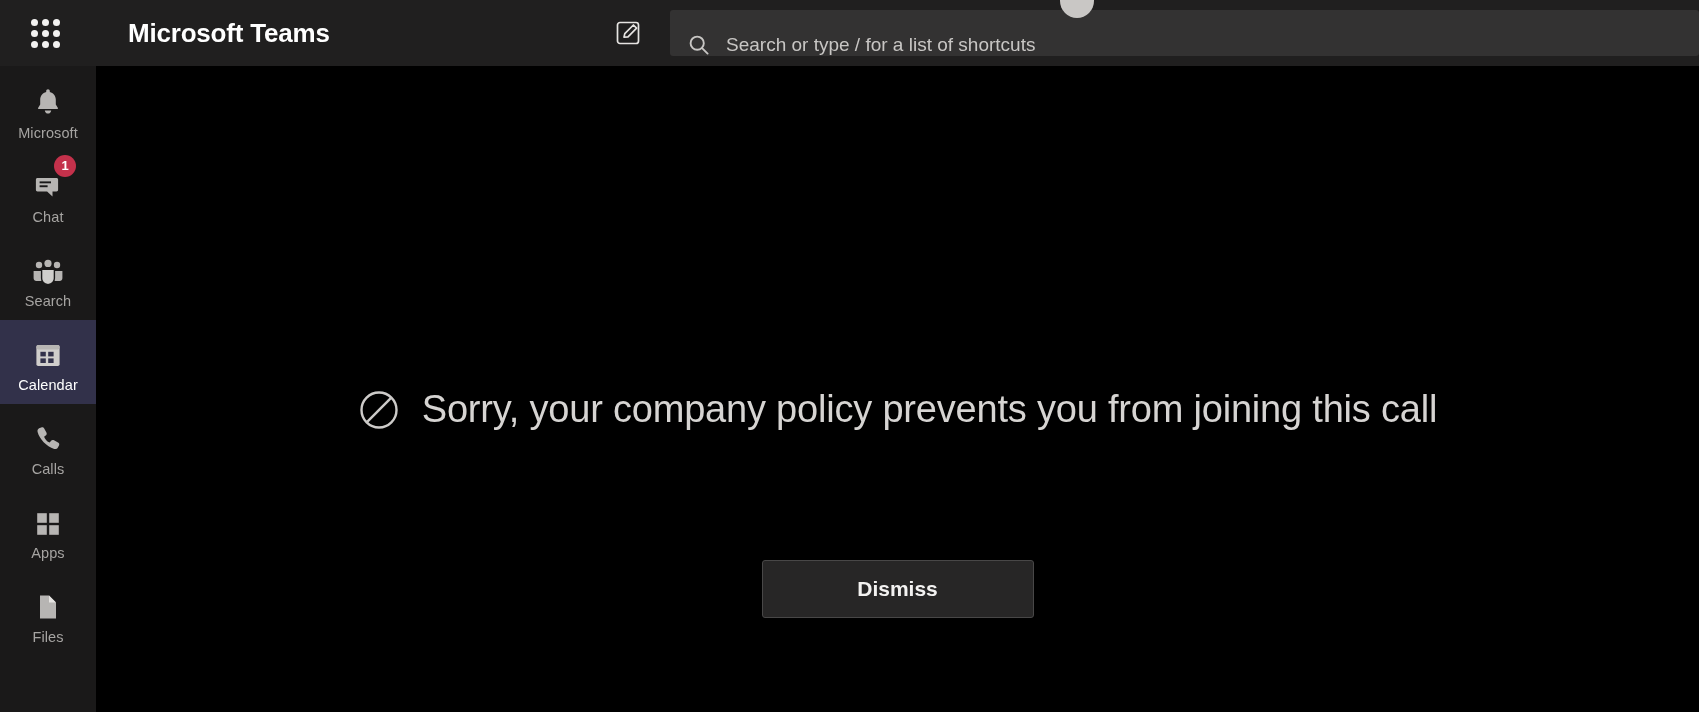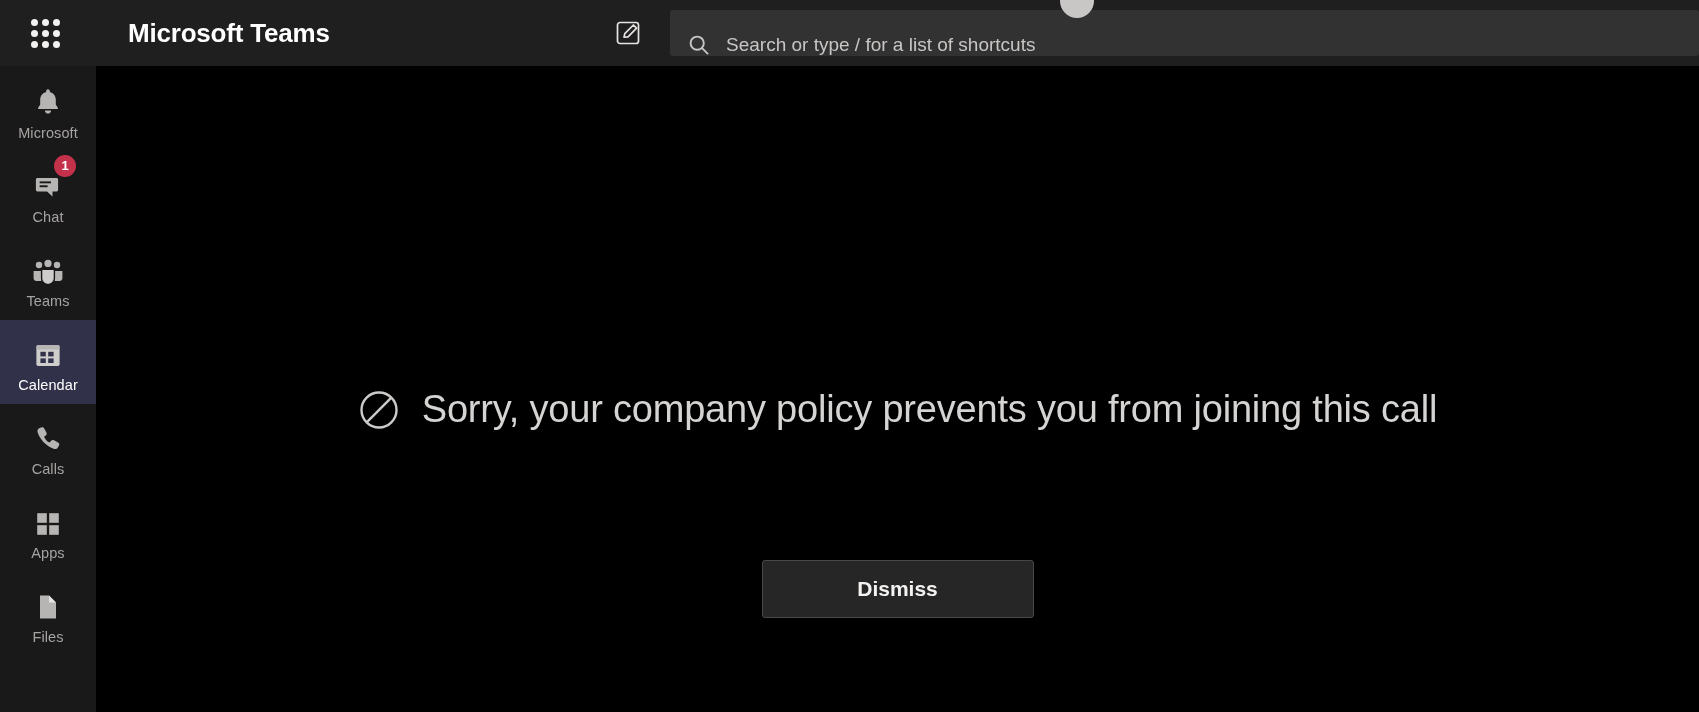--- a/index.html
+++ b/index.html
@@ -284,21 +284,21 @@
       <span class="ri-icon">
         <svg width="34" height="28" viewBox="0 0 34 28" aria-hidden="true">
           <circle cx="8.0" cy="7.0" r="3.2" fill="#b7b5b3"></circle>
           <circle cx="26.0" cy="7.0" r="3.2" fill="#b7b5b3"></circle>
           <circle cx="17.0" cy="5.4" r="3.6" fill="#b7b5b3"></circle>
           <path d="M2.6 13.0h10.8v7.2c0 1.6-1.2 2.8-2.8 2.8H5.4c-1.6 0-2.8-1.2-2.8-2.8z" fill="#b7b5b3"></path>
           <path d="M20.6 13.0h10.8v7.2c0 1.6-1.2 2.8-2.8 2.8h-5.2c-1.6 0-2.8-1.2-2.8-2.8z" fill="#b7b5b3"></path>
           <path d="M10.6 11.2h12.8v9.0c0 3.2-2.4 5.8-6.4 6.6-4.0-.8-6.4-3.4-6.4-6.6z" fill="#d0cecc" stroke="#1a1919" stroke-width="1.4"></path>
         </svg>
       </span>
-      <span class="ri-label">Teams</span>
+      <span class="ri-label">Search</span>
     </div>
 
     <div class="rail-item selected">
       <span class="ri-icon">
         <svg width="30" height="30" viewBox="0 0 30 30" aria-hidden="true">
           <rect x="3.4" y="5.0" width="23.2" height="21.0" rx="1.8" fill="#d0cecc"></rect>
           <rect x="3.4" y="5.0" width="23.2" height="4.4" rx="1.8" fill="#b7b5b3"></rect>
           <rect x="7.4" y="11.8" width="5.4" height="4.6" fill="#32314a"></rect>
           <rect x="15.2" y="11.8" width="5.4" height="4.6" fill="#32314a"></rect>
           <rect x="7.4" y="18.4" width="5.4" height="4.6" fill="#32314a"></rect>

